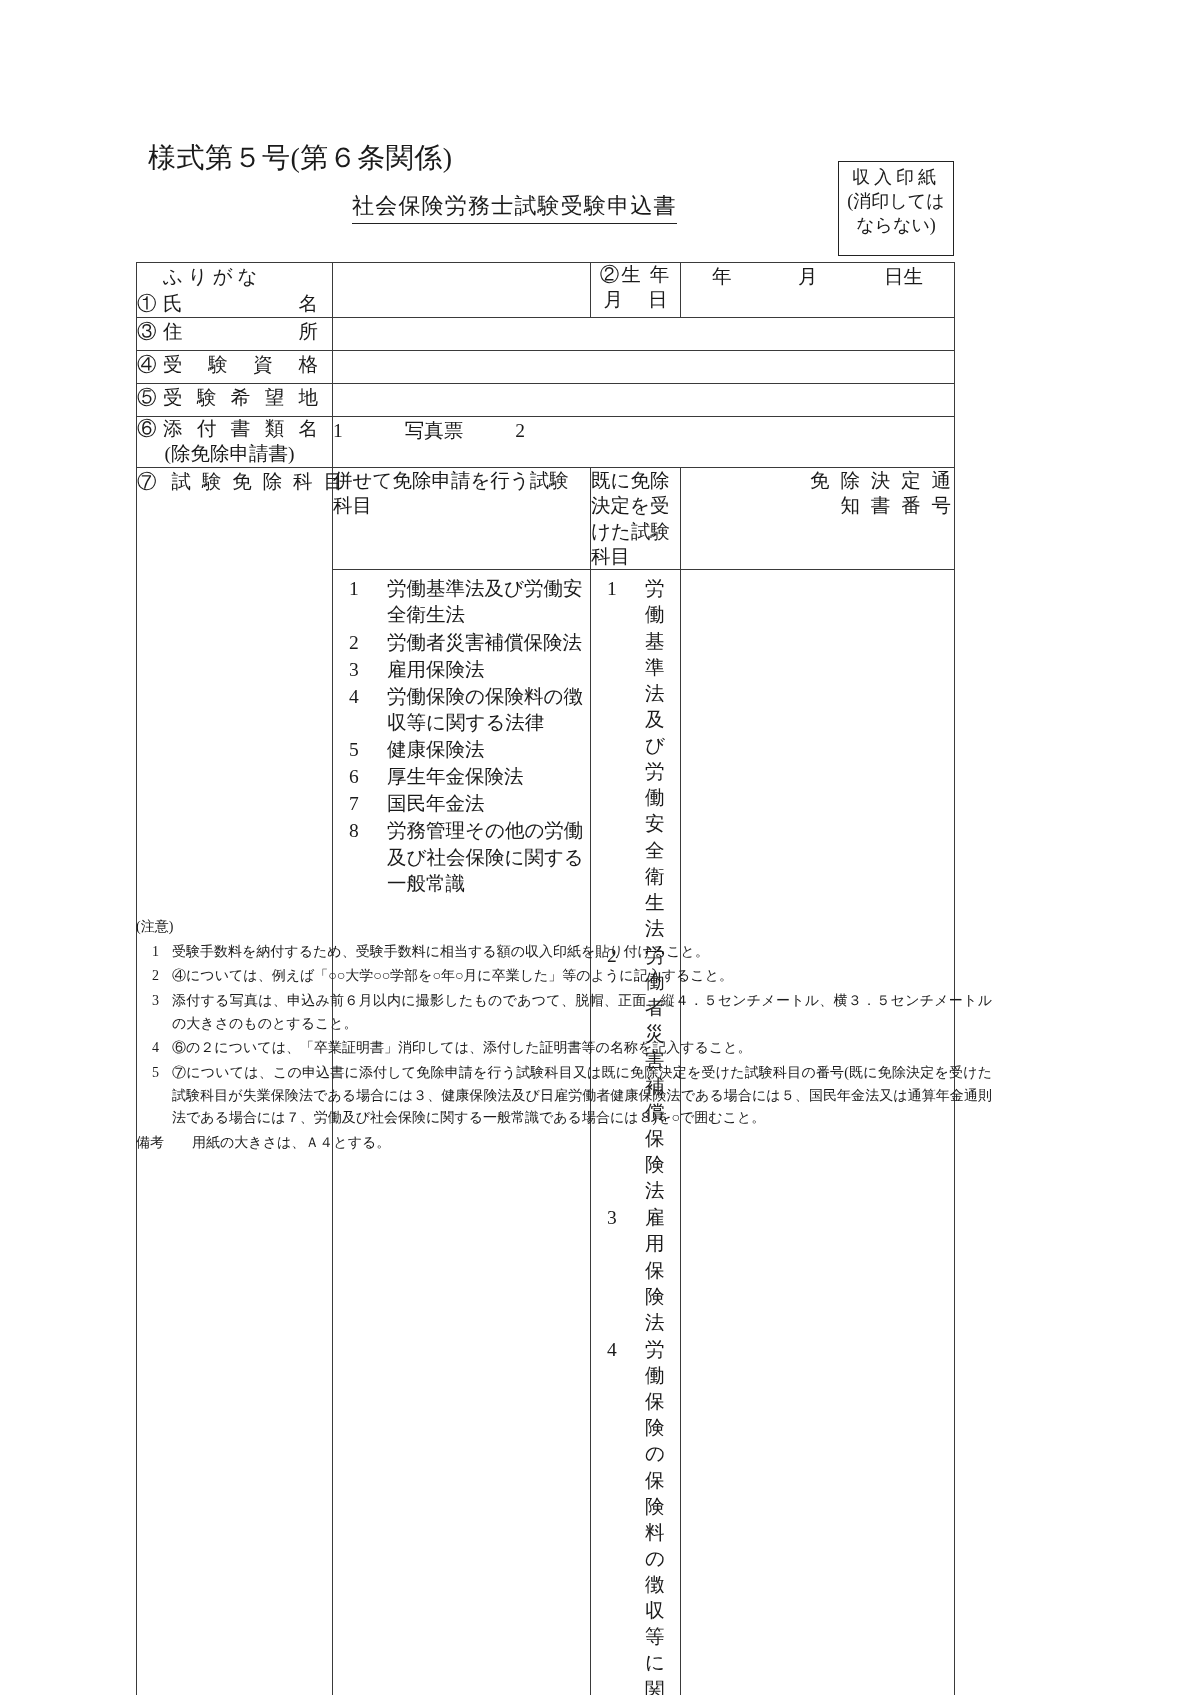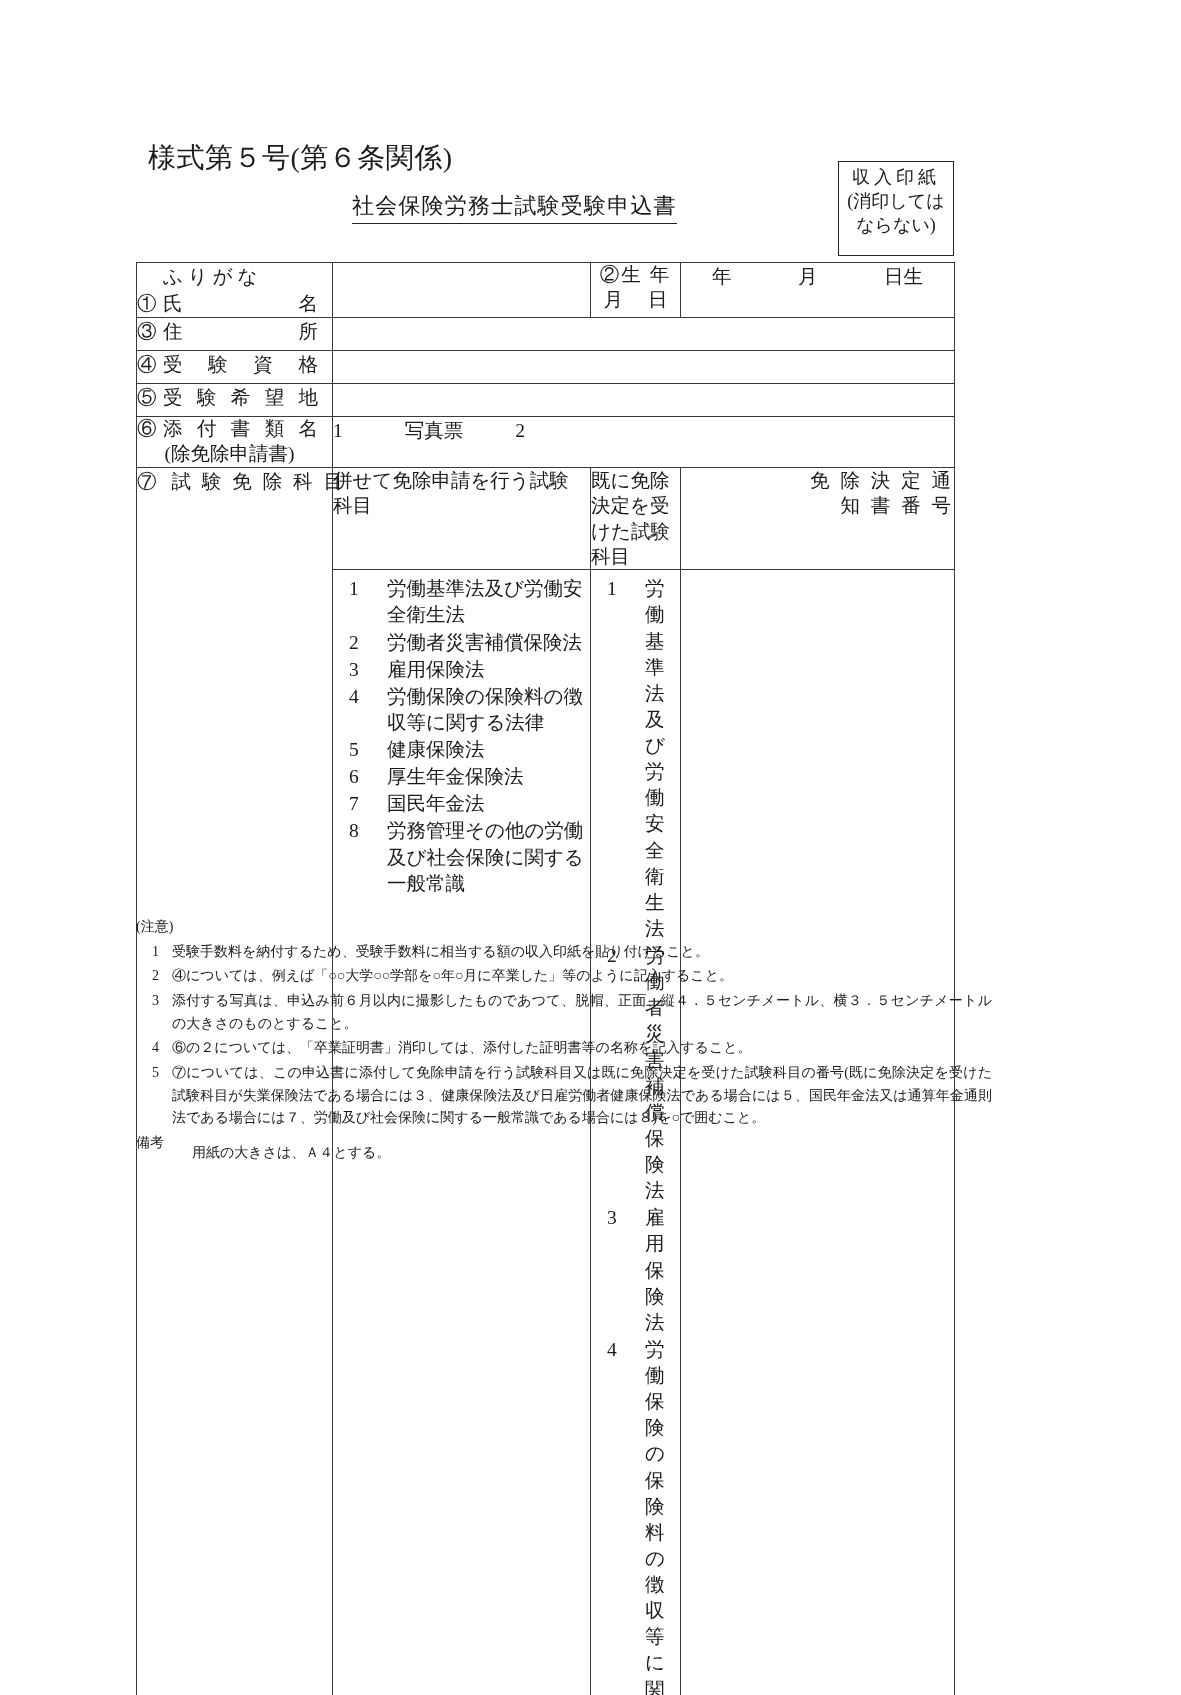--- a/index.html
+++ b/index.html
@@ -123,21 +123,21 @@
   }
   .notes-title{padding-left:0px;}
   .note{
     display:flex;
     margin-top:2px;
   }
   .note .num{flex:0 0 36px;padding-left:16px;box-sizing:border-box;}
   .note .body{flex:1 1 auto;text-align:justify;}
   .remark{display:flex;margin-top:2px;}
   .remark .rk{flex:0 0 56px;}
-  .remark .rbody{flex:1 1 auto;margin-top:10px;}
+  .remark .rbody{flex:1 1 auto;}
 </style>
 </head>
 <body>
 
 <div class="page">
 
   <div class="form-no">様式第５号(第６条関係)</div>
 
   <div class="doc-title">社会保険労務士試験受験申込書</div>
 

